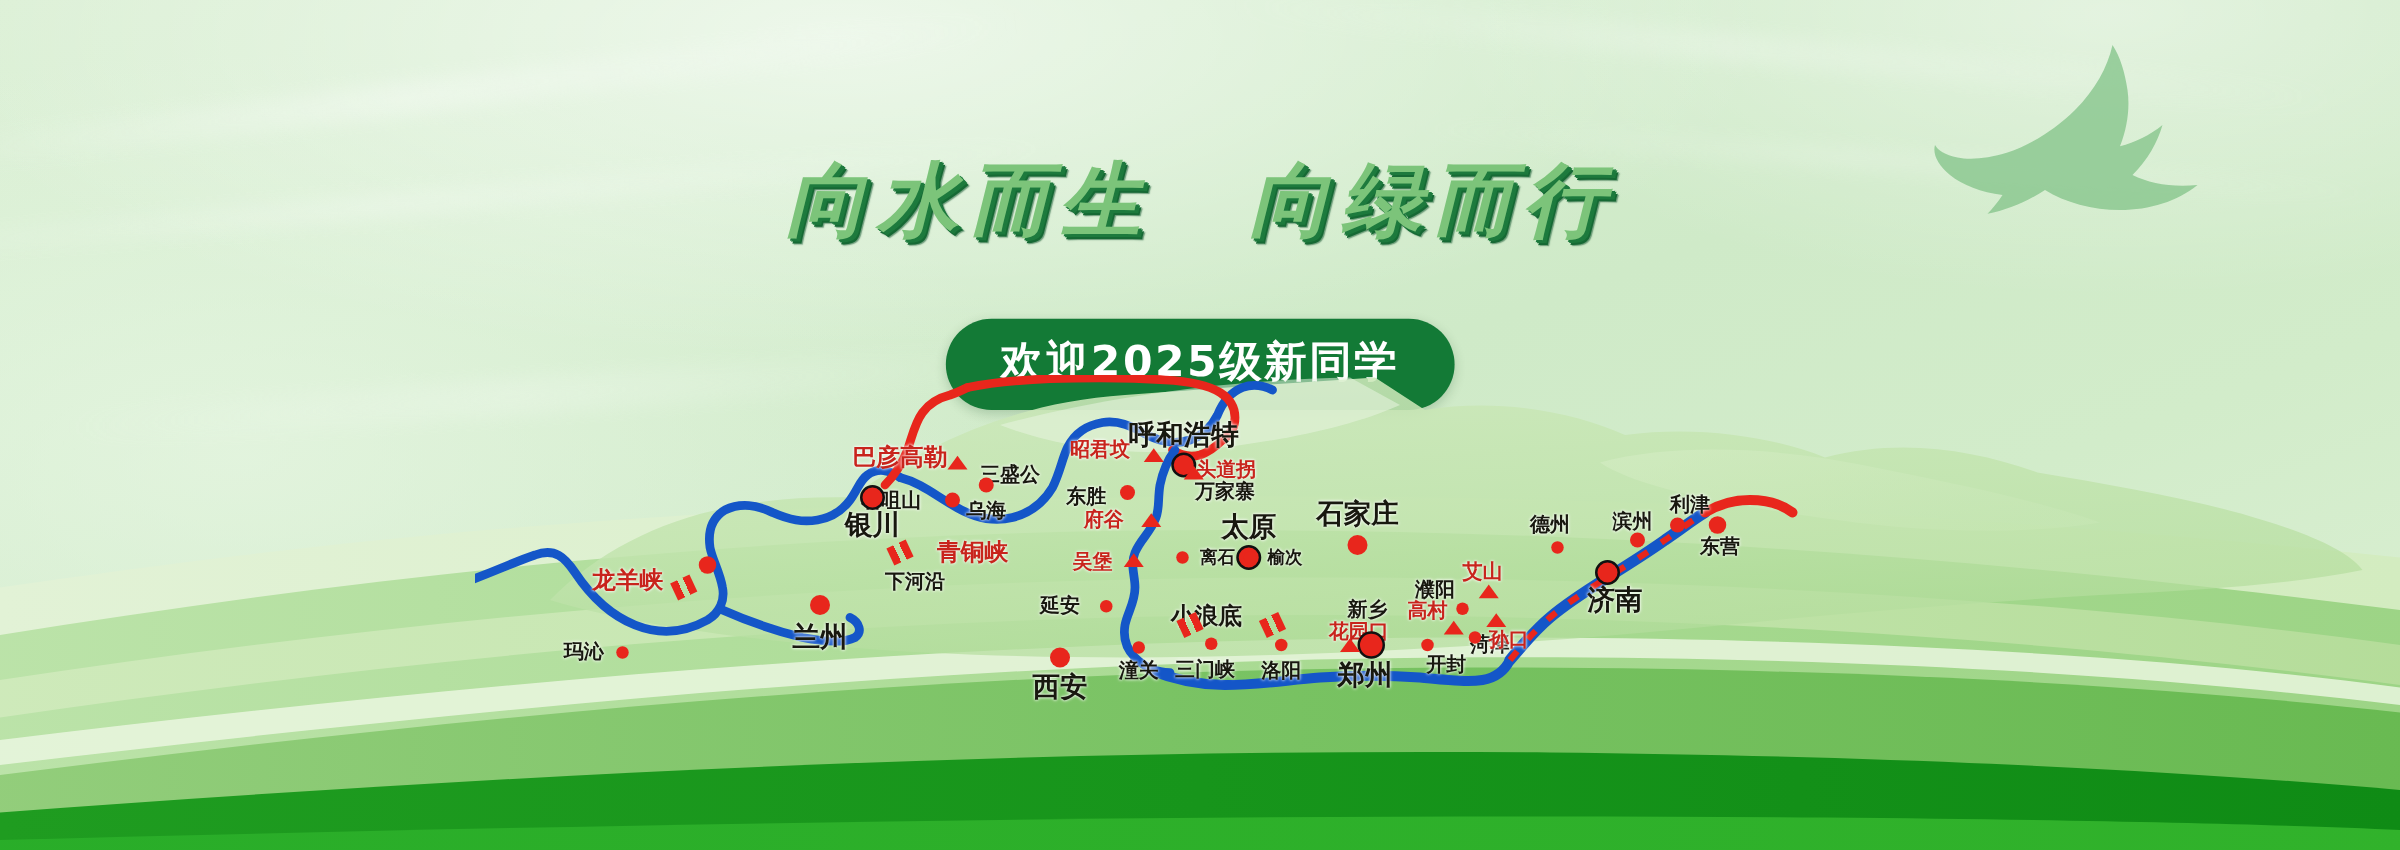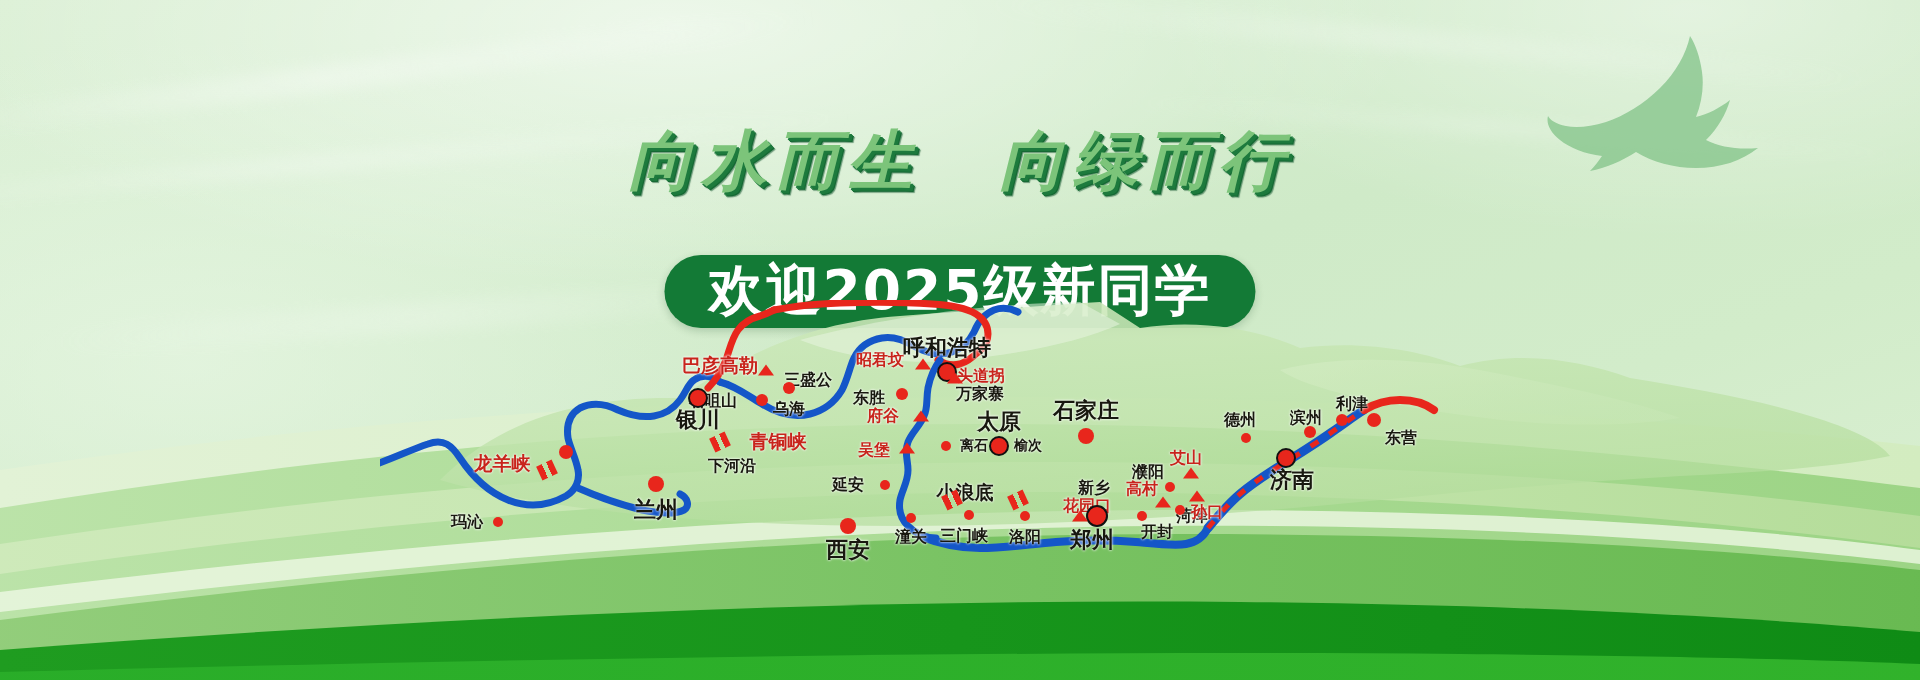--- a/index.html
+++ b/index.html
@@ -79,21 +79,21 @@
   
   #welcome-pill {
     position: absolute;
     left: 50%;
     top: 255px;
     transform: translateX(-50%);
     background: #137a36;
     color: #ffffff;
     border-radius: 40px;
     padding: 11px 44px 14px 44px;
-    font-size: 55px;
+    font-size: 34px;
     line-height: 48px;
     font-weight: 700;
     letter-spacing: 2px;
     white-space: nowrap;
     box-shadow: 0 3px 9px rgba(0,60,20,.20);
     font-family: "DejaVu Sans", "Liberation Sans", sans-serif;
   }
 
   
   .hills { position: absolute; left: 0; bottom: 0; width: 1920px; height: 360px; }
@@ -345,21 +345,21 @@
         <div class="map-label black lbl-md" style="left: 777px; top: 232px;">开封</div>
         <div class="map-label red lbl-md" style="left: 762px; top: 189px;">高村</div>
         <div class="map-label black lbl-md" style="left: 768px; top: 172px;">濮阳</div>
         <div class="map-label black lbl-md" style="left: 812px; top: 216px;">菏泽</div>
         <div class="map-label red lbl-md" style="left: 806px; top: 158px;">艾山</div>
         <div class="map-label red lbl-md" style="left: 827px; top: 212px;">孙口</div>
         <div class="map-label black lbl-xl" style="left: 912px; top: 180px;">济南</div>
         <div class="map-label black lbl-md" style="left: 860px; top: 120px; text-align: right;">德州</div>
         <div class="map-label black lbl-md" style="left: 926px; top: 118px;">滨州</div>
         <div class="map-label black lbl-md" style="left: 972px; top: 104px;">利津</div>
-        <div class="map-label black lbl-md" style="left: 996px; top: 138px; margin-left: 25px;">东营</div>
+        <div class="map-label black lbl-md" style="left: 996px; top: 138px;">东营</div>
       </div>
 
     <div id="map-markers">
         <div class="city-dot" title="玛沁" style="left: 118px; top: 222px; width: 10px; height: 10px;"></div>
         <div class="city-dot" title="龙羊峡-pt" style="left: 186px; top: 152px; width: 14px; height: 14px;"></div>
         <div class="city-dot" title="兰州" style="left: 276px; top: 184px; width: 16px; height: 16px;"></div>
         <div class="city-dot cap" title="银川" style="left: 318px; top: 98px; width: 16px; height: 16px;"></div>
         <div class="city-dot" title="石咀山" style="left: 382px; top: 100px; width: 12px; height: 12px;"></div>
         <div class="city-dot" title="乌海" style="left: 409px; top: 88px; width: 12px; height: 12px;"></div>
         <div class="city-dot" title="东胜" style="left: 522px; top: 94px; width: 12px; height: 12px;"></div>

